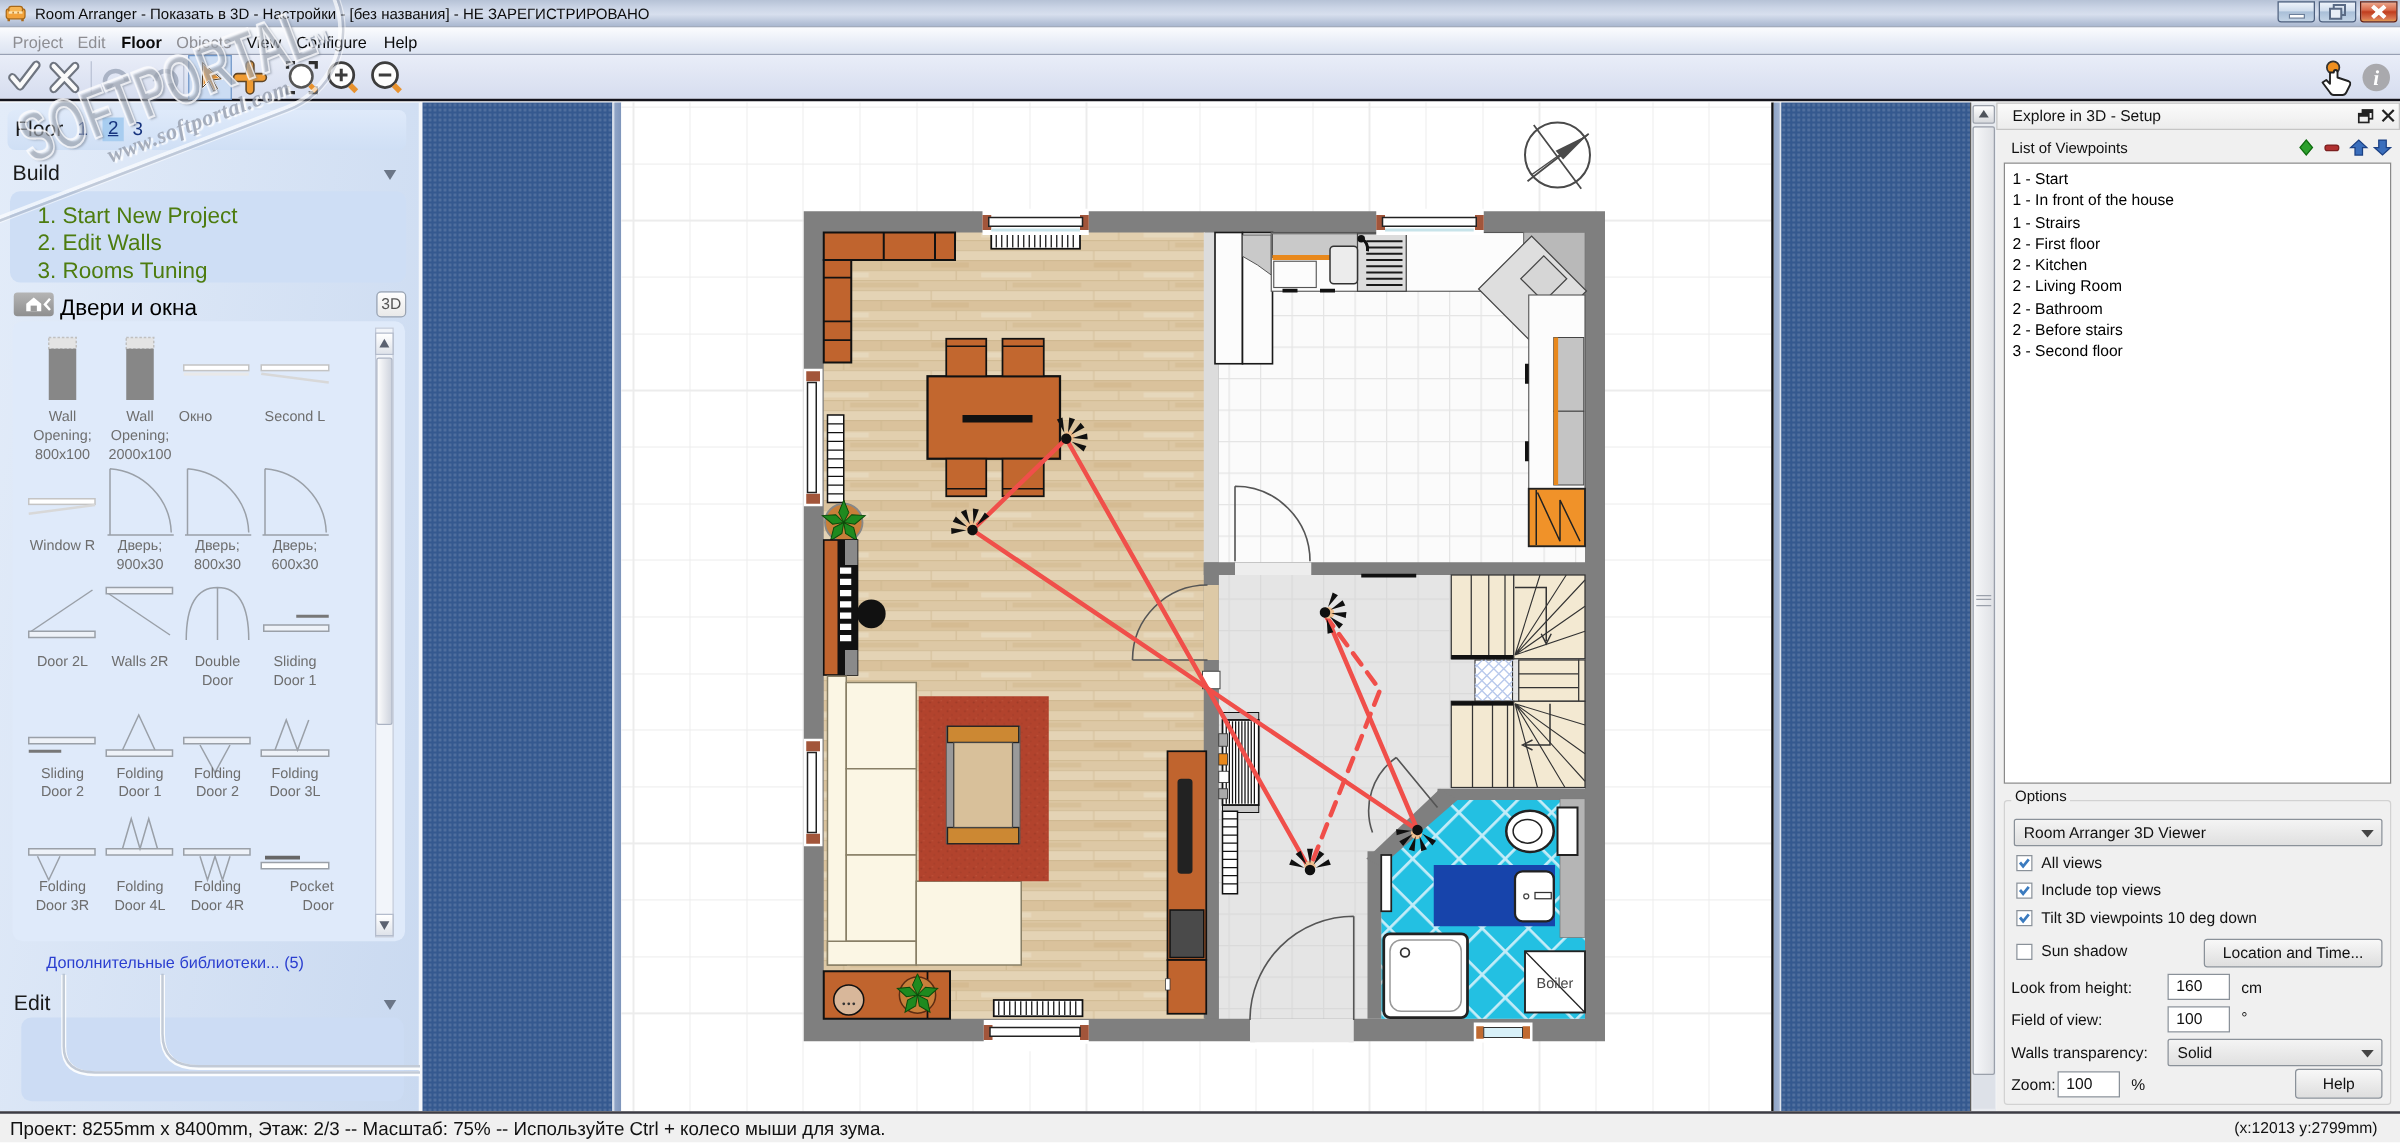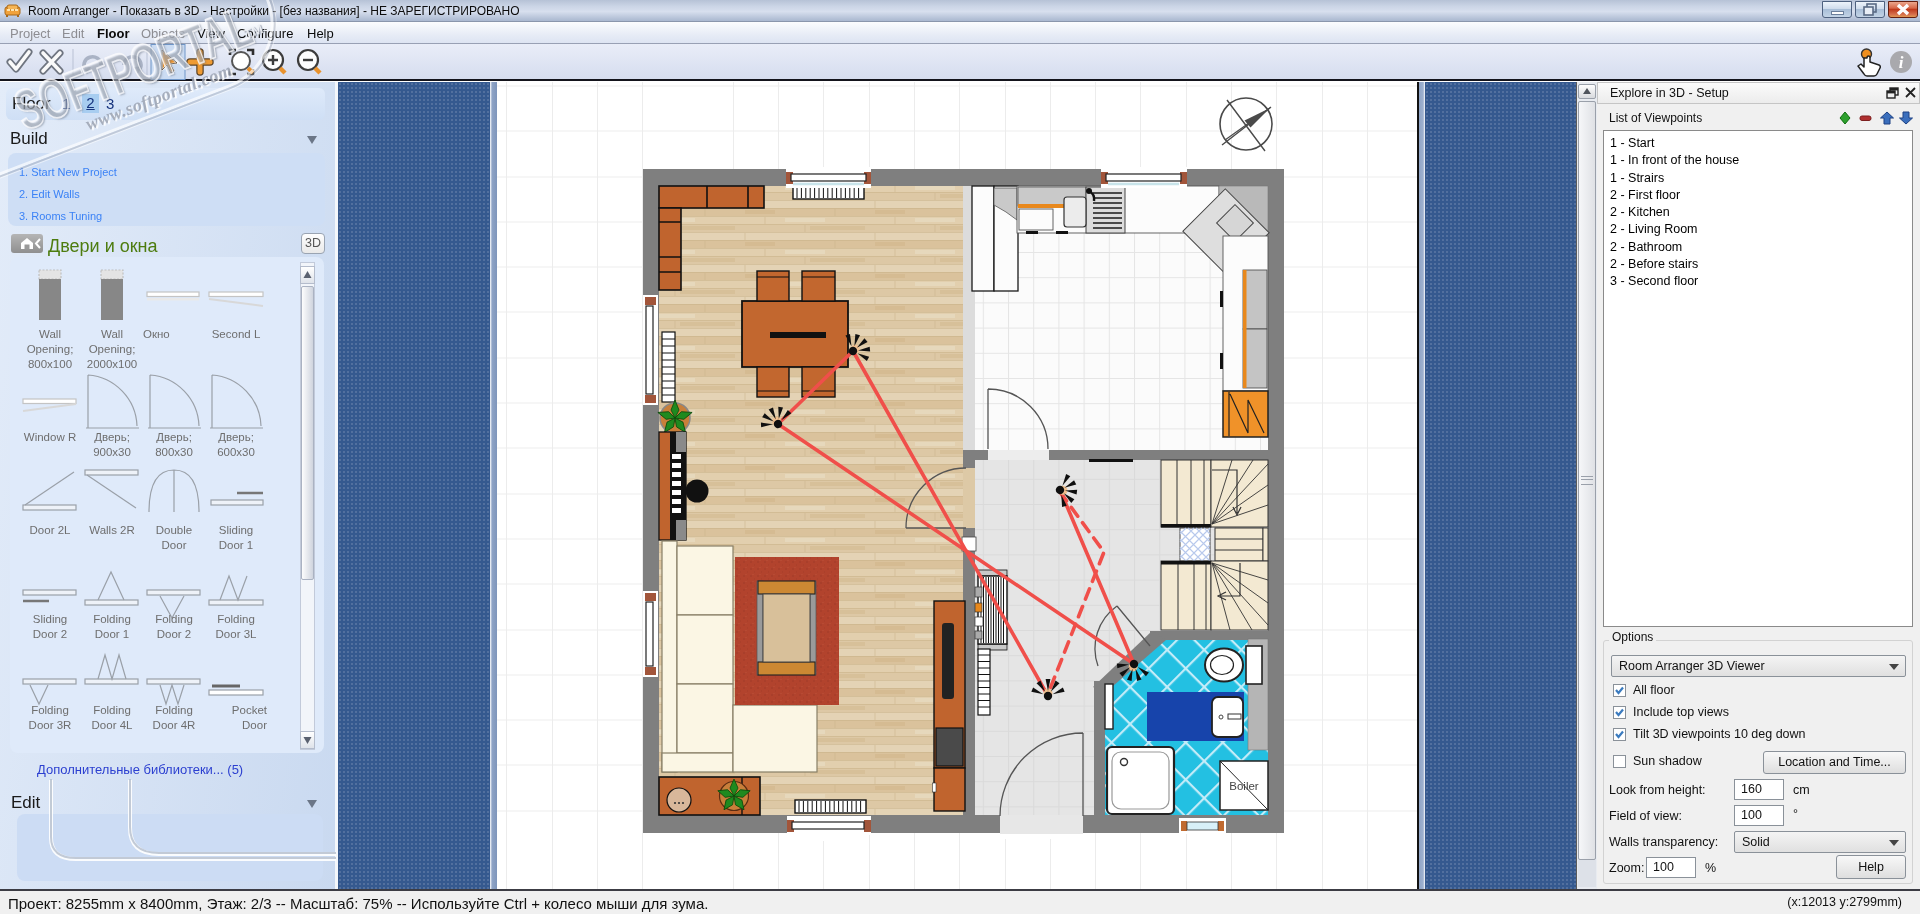--- a/index.html
+++ b/index.html
@@ -99,29 +99,29 @@
 <div class="abs" style="left:62px;top:95px;font-size:15px;color:#16337e">1</div>
 <div class="abs" style="left:82px;top:94px;width:17px;height:19px;background:#a8cdf0;text-align:center;font-size:15px;color:#16337e;text-decoration:underline">2</div>
 <div class="abs" style="left:106px;top:95px;font-size:15px;color:#16337e">3</div>
 
 <div class="abs" style="left:10px;top:129px;font-size:17px;color:#1a1a1a">Build</div>
 <svg class="abs" style="left:305px;top:134px" width="14" height="12">
     <path d="M2 2 H12 L7 10 Z" fill="#6b7687"></path>
   </svg>
 
 <div class="abs" style="left:8px;top:153px;width:317px;height:73px;background:#cedef5;border-radius:8px"></div>
-<div class="abs" style="left:19px;top:161px;font-size:11px;color:#3b82f6;line-height:22px">1. Start New Project<br>2. Edit Walls<br>3. Rooms Tuning</div>
+<div class="abs" style="left:30px;top:161px;font-size:18px;color:#4d7c0f;line-height:22px">1. Start New Project<br>2. Edit Walls<br>3. Rooms Tuning</div>
 
 <div class="abs" style="left:11px;top:234px;width:32px;height:19px;background:linear-gradient(#b5b5b5,#8f8f8f);border-radius:3px"></div>
 <svg class="abs" style="left:11px;top:234px" width="32" height="19">
     <path d="M10 9 L16 4 L22 9 V15 H10 Z" fill="#fff"></path>
     <rect x="13.5" y="10.5" width="5" height="4.5" fill="#9a9a9a"></rect>
     <path d="M29 5 L25 9.5 L29 14" stroke="#fff" stroke-width="2" fill="none"></path>
   </svg>
-<div class="abs" style="left:48px;top:236px;font-size:18px;color:#4d7c0f">Двери и окна</div>
+<div class="abs" style="left:48px;top:236px;font-size:18px;color:#000000">Двери и окна</div>
 
 <div class="abs" style="left:301px;top:233px;width:24px;height:21px;background:linear-gradient(#fefefe,#e9e9e9);border:1px solid #9aa4b2;border-radius:4px;text-align:center;font-size:12.5px;color:#555;padding-top:2px">3D</div>
 
 <div class="abs" style="left:10px;top:257px;width:314px;height:496px;background:#dfeafa;border-radius:8px"></div>
 
 <div class="abs" style="left:300px;top:262px;width:15px;height:488px;background:#f2f5fa;border:1px solid #c2cada"></div>
 <div class="abs" style="left:300px;top:266px;width:15px;height:18px;background:linear-gradient(#fff,#dfe3ea);border:1px solid #b4bccc"></div>
 <svg class="abs" style="left:300px;top:266px" width="15" height="18">
     <path d="M7.5 5 L11.5 12 L3.5 12 Z" fill="#5a6170"></path>
   </svg>
@@ -628,21 +628,21 @@
 <div class="abs" style="left:1611px;top:655px;width:295px;height:22px;background:linear-gradient(#f4f4f4,#e0e0e0);border:1px solid #8a9199;border-radius:2px"></div>
 <div class="abs" style="left:1619px;top:659px;font-size:12.5px;color:#111">Room Arranger 3D Viewer</div>
 <svg class="abs" style="left:1888px;top:663px" width="12" height="8">
     <path d="M1 1 L6 7 L11 1 Z" fill="#444"></path>
   </svg>
 
 <div class="abs" style="left:1613px;top:684px;width:13px;height:13px;background:#fff;border:1px solid #8a9199"></div>
 <svg class="abs" style="left:1613px;top:684px" width="13" height="13">
     <path d="M3 6 L5.5 9 L10 3.5" stroke="#3b7bbf" stroke-width="2.2" fill="none"></path>
   </svg>
-<div class="abs" style="left:1633px;top:683px;font-size:12.5px;color:#111">All floor</div>
+<div class="abs" style="left:1633px;top:683px;font-size:12.5px;color:#111">All views</div>
 
 <div class="abs" style="left:1613px;top:706px;width:13px;height:13px;background:#fff;border:1px solid #8a9199"></div>
 <svg class="abs" style="left:1613px;top:706px" width="13" height="13">
     <path d="M3 6 L5.5 9 L10 3.5" stroke="#3b7bbf" stroke-width="2.2" fill="none"></path>
   </svg>
 <div class="abs" style="left:1633px;top:705px;font-size:12.5px;color:#111">Include top views</div>
 
 <div class="abs" style="left:1613px;top:728px;width:13px;height:13px;background:#fff;border:1px solid #8a9199"></div>
 <svg class="abs" style="left:1613px;top:728px" width="13" height="13">
     <path d="M3 6 L5.5 9 L10 3.5" stroke="#3b7bbf" stroke-width="2.2" fill="none"></path>

